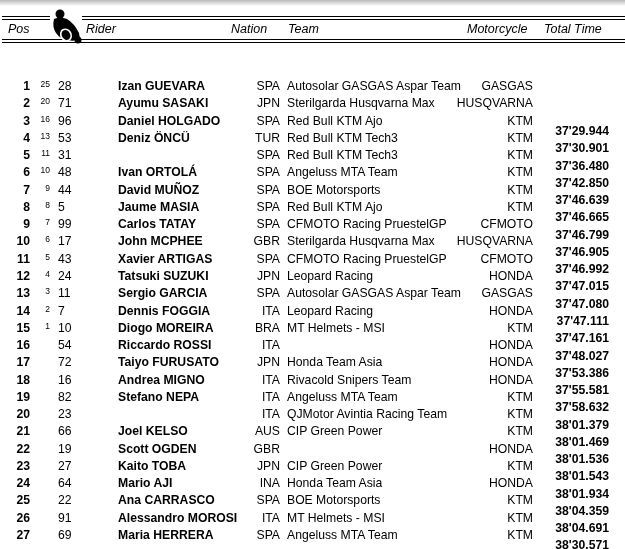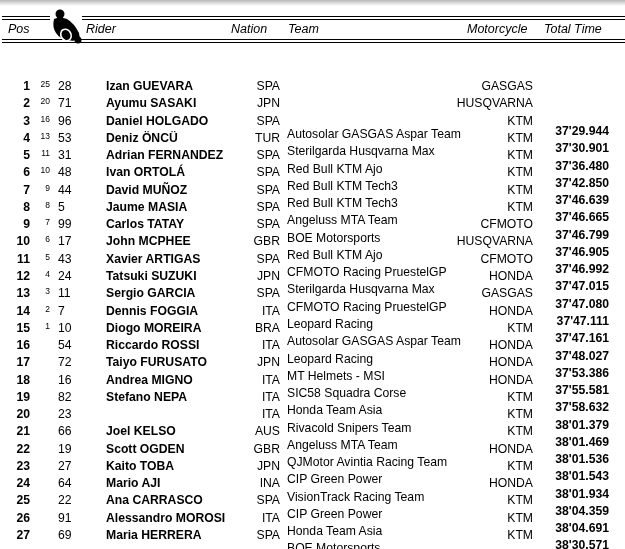--- a/index.html
+++ b/index.html
@@ -20,23 +20,23 @@
     }
     .moto-icon { position: absolute; left: 50px; top: -7px; width: 34px; height: 36px; }
     .rows { position: absolute; left: 0; top: 78px; width: 625px; }
     .row {
       position: absolute; left: 0; width: 625px; height: 17px; font-size: 12.2px;
       line-height: 17px;
     }
     .c-pos { position: absolute; left: 0; width: 30px; text-align: right; font-weight: bold; }
     .c-pts { position: absolute; left: 36px; width: 14px; font-size: 8.5px; line-height: 12px; text-align: right; }
     .c-num { position: absolute; left: 58px; width: 22px; text-align: left; }
-    .c-rider { position: absolute; left: 72px; font-weight: bold; white-space: nowrap; padding-left: 34px; }
+    .c-rider { position: absolute; left: 84px; font-weight: bold; white-space: nowrap; padding-left: 34px; }
     .c-nation { position: absolute; left: 250px; width: 30px; text-align: right; }
-    .c-team { position: absolute; left: 287px; white-space: nowrap; margin-top: 48px; }
+    .c-team { position: absolute; left: 287px; white-space: nowrap; }
     .c-moto { position: absolute; left: 440px; width: 93px; text-align: right; }
     .c-time { position: absolute; left: 548px; width: 61px; text-align: right; font-weight: bold; margin-top: 45px; }
   </style>
 </head>
 <body>
 
 <div class="top-shadow"></div>
 
 <div class="header">
   <div class="hline" style="left:2px;top:0;width:48px;"></div>
@@ -98,21 +98,20 @@
     <span class="c-rider">Deniz ÖNCÜ</span>
     <span class="c-nation">TUR</span>
     <span class="c-team">Red Bull KTM Tech3</span>
     <span class="c-moto">KTM</span>
     <span class="c-time">37'42.850</span>
   </div>
     <div class="row" style="top: 69.08px;">
     <span class="c-pos">5</span>
     <span class="c-pts">11</span>
     <span class="c-num">31</span>
-    <span class="c-rider">Adrian FERNANDEZ</span>
     <span class="c-nation">SPA</span>
     <span class="c-team">Red Bull KTM Tech3</span>
     <span class="c-moto">KTM</span>
     <span class="c-time">37'46.639</span>
   </div>
     <div class="row" style="top: 86.35px;">
     <span class="c-pos">6</span>
     <span class="c-pts">10</span>
     <span class="c-num">48</span>
     <span class="c-rider">Ivan ORTOLÁ</span>
@@ -210,21 +209,20 @@
     <span class="c-team">MT Helmets - MSI</span>
     <span class="c-moto">KTM</span>
     <span class="c-time">37'53.386</span>
   </div>
     <div class="row" style="top: 259.05px;">
     <span class="c-pos">16</span>
     <span class="c-pts"></span>
     <span class="c-num">54</span>
     <span class="c-rider">Riccardo ROSSI</span>
     <span class="c-nation">ITA</span>
-    <span class="c-team">SIC58 Squadra Corse</span>
     <span class="c-moto">HONDA</span>
     <span class="c-time">37'55.581</span>
   </div>
     <div class="row" style="top: 276.32px;">
     <span class="c-pos">17</span>
     <span class="c-pts"></span>
     <span class="c-num">72</span>
     <span class="c-rider">Taiyo FURUSATO</span>
     <span class="c-nation">JPN</span>
     <span class="c-team">Honda Team Asia</span>
@@ -269,21 +267,20 @@
     <span class="c-team">CIP Green Power</span>
     <span class="c-moto">KTM</span>
     <span class="c-time">38'01.543</span>
   </div>
     <div class="row" style="top: 362.67px;">
     <span class="c-pos">22</span>
     <span class="c-pts"></span>
     <span class="c-num">19</span>
     <span class="c-rider">Scott OGDEN</span>
     <span class="c-nation">GBR</span>
-    <span class="c-team">VisionTrack Racing Team</span>
     <span class="c-moto">HONDA</span>
     <span class="c-time">38'01.934</span>
   </div>
     <div class="row" style="top: 379.94px;">
     <span class="c-pos">23</span>
     <span class="c-pts"></span>
     <span class="c-num">27</span>
     <span class="c-rider">Kaito TOBA</span>
     <span class="c-nation">JPN</span>
     <span class="c-team">CIP Green Power</span>

